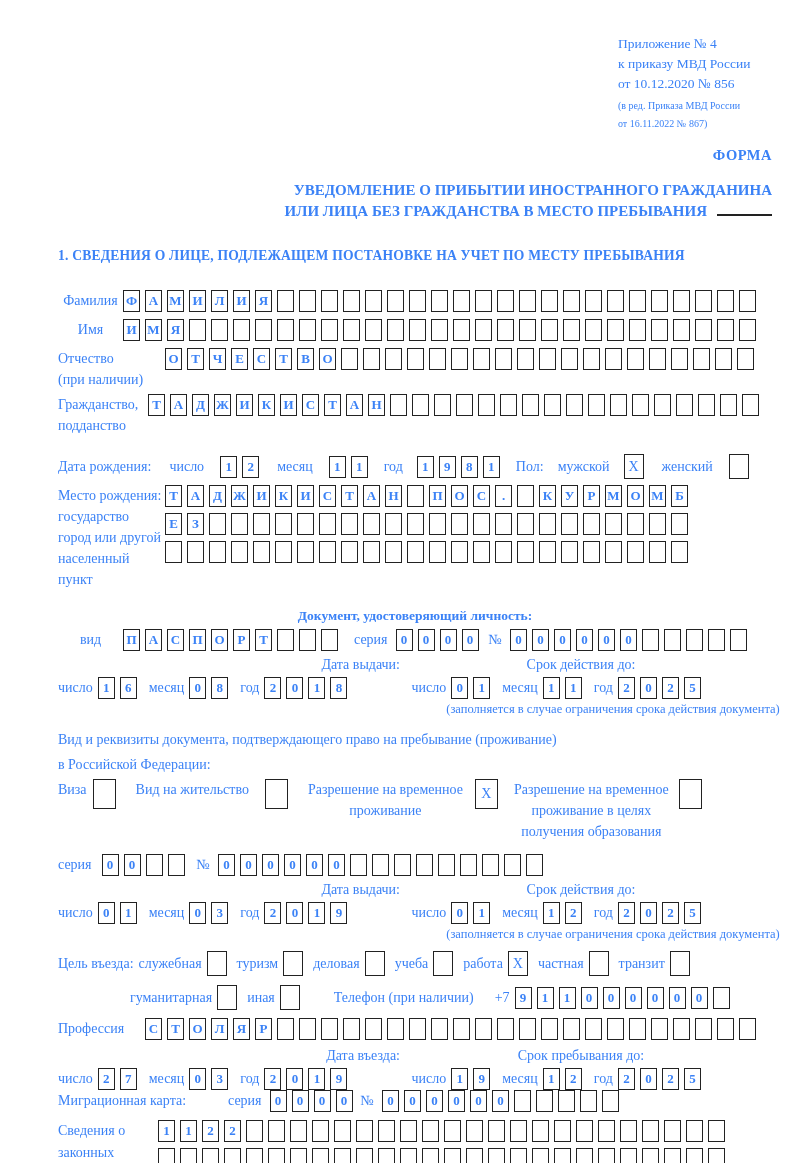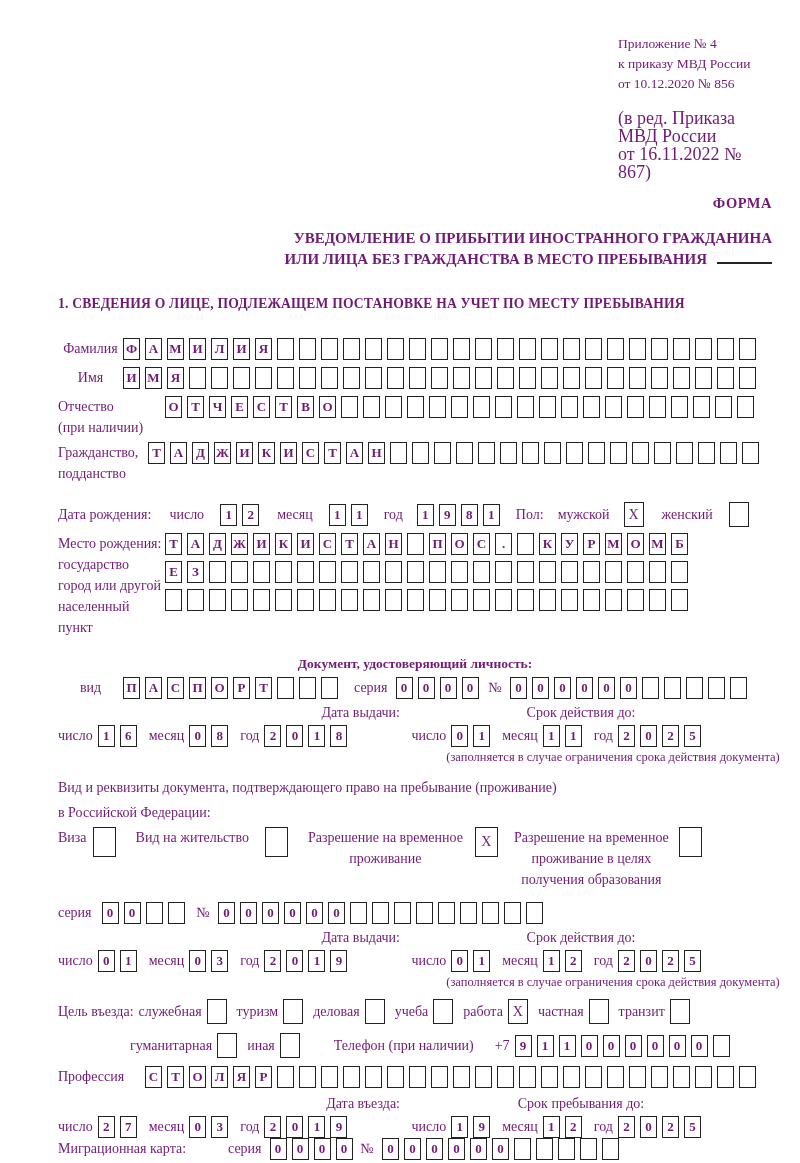--- a/index.html
+++ b/index.html
@@ -1,24 +1,24 @@
 <!DOCTYPE html>
 <html><head>
 <meta charset="utf-8">
 <style>
   html,body{margin:0;padding:0;background:#ffffff;}
   .page{
     width:800px;height:1163px;box-sizing:border-box;position:relative;
-    background:#ffffff;color:#701a75;
+    background:#ffffff;color:#3b82f6;
     font-family:"Liberation Serif","DejaVu Serif",serif;
     padding:34px 28px 0 58px;overflow:hidden;
   }
   
   .appendix{margin-left:560px;font-size:13.5px;line-height:20px;}
-  .appendix .amend{font-size:18px;line-height:18px;margin-top:15px;}
+  .appendix .amend{font-size:10px;line-height:18px;margin-top:3px;}
   .forma{font-weight:bold;font-size:14.5px;text-align:right;margin-top:14px;letter-spacing:.5px;}
   
   .title{font-weight:bold;font-size:15px;line-height:21px;text-align:right;margin-top:16px;}
   .blank-line{display:inline-block;width:55px;border-bottom:2px solid #222;height:12px;margin-left:10px;}
   .sec-heading{font-weight:bold;font-size:13.6px;margin-top:26px;letter-spacing:.2px;}
   
   .cells{display:inline-flex;gap:5px;flex:0 0 auto;}
   .cell{
     display:inline-flex;width:17px;height:22px;box-sizing:border-box;
     border:1.7px solid #222;align-items:center;justify-content:center;

